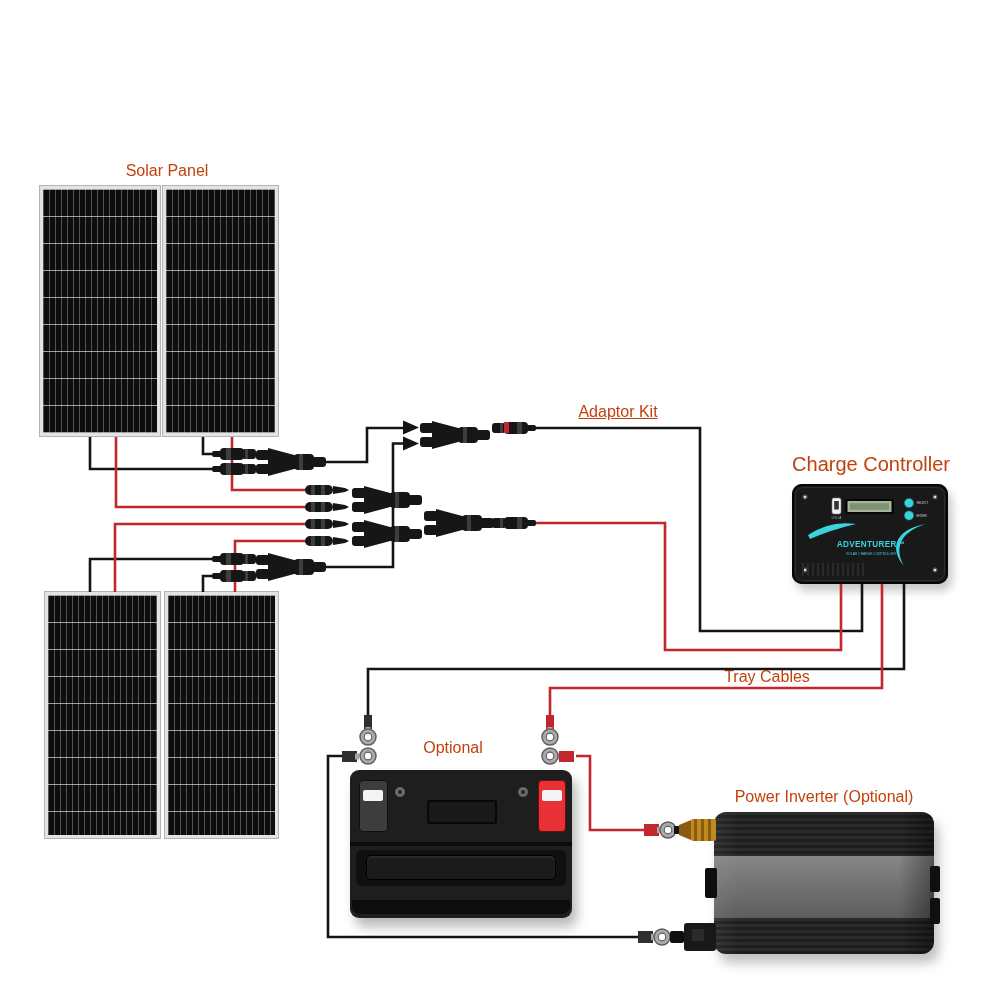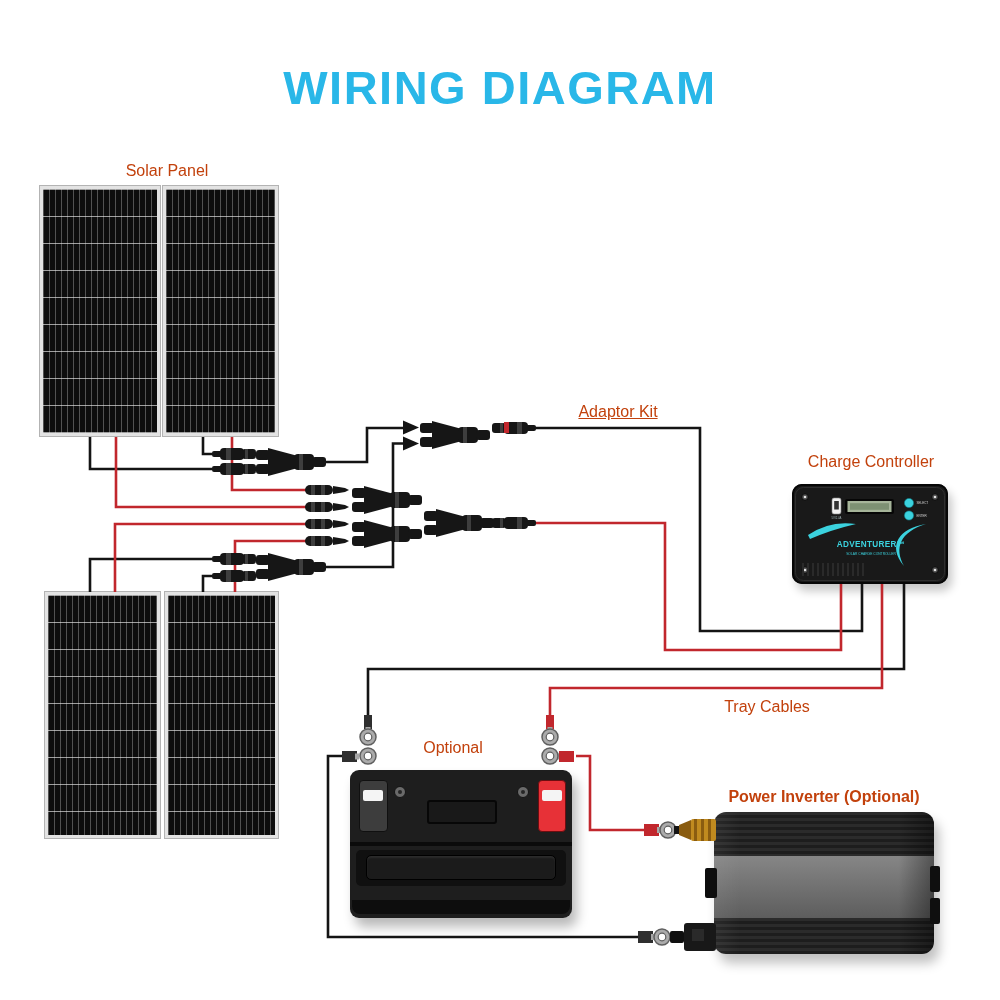--- a/index.html
+++ b/index.html
@@ -3,21 +3,21 @@
 <meta charset="utf-8">
 <style>
   html,body{margin:0;padding:0;background:#fff;}
   .canvas{position:relative;width:1000px;height:1000px;background:#ffffff;
           font-family:"Liberation Sans",sans-serif;overflow:hidden;}
   .title{position:absolute;left:0;top:60px;width:100%;text-align:center;
          font-size:47px;font-weight:800;letter-spacing:1.5px;
          color:var(--title_accent,#29b7e8);}
   .lbl{position:absolute;font-size:16px;color:#c2410c;white-space:nowrap;
        transform:translateX(-50%);}
-  .lbl.cc{font-size:16px;}
+  .lbl.cc{font-size:20px;}
 
   
   .panel{position:absolute;box-sizing:border-box;background-color:#0d0d0d;
     border:3px solid #e3e3e3;outline:1px solid #b3b3b3;
     background-image:
       repeating-linear-gradient(to bottom, rgba(236,236,236,.65) 0 1px, transparent 1px 27px),
       repeating-linear-gradient(to right, rgba(150,150,150,.5) 0 1px, transparent 1px 6px);}
   .p1{left:40px;top:186px;width:120px;height:250px;}
   .p2{left:163px;top:186px;width:115px;height:250px;}
   .p3{left:45px;top:592px;width:115px;height:246px;}
@@ -76,28 +76,27 @@
   .wire-red{stroke:var(--wire_red,#c1272d);stroke-width:2.6;fill:none;}
   .fill-red{fill:var(--wire_red,#c1272d);}
   .fill-dark{fill:#2f2f2f;}
   .metal{fill:#a8a8a8;}
 </style>
 </head>
 <body>
 
 <div class="canvas">
 
-  <div class="title">WIRING DIAGRAM</div>
 
   <div class="lbl" style="left:167px;top:162px;">Solar Panel</div>
   <div class="lbl" style="left:618px;top:403px;text-decoration:underline;">Adaptor Kit</div>
   <div class="lbl cc" style="left:871px;top:453px;">Charge Controller</div>
-  <div class="lbl" style="left:767px;top:698px;">Tray Cables</div>
+  <div class="lbl" style="left:767px;top:668px;">Tray Cables</div>
   <div class="lbl" style="left:453px;top:739px;">Optional</div>
-  <div class="lbl" style="left:824px;top:788px;font-weight:bold;">Power Inverter (Optional)</div>
+  <div class="lbl" style="left:824px;top:788px;">Power Inverter (Optional)</div>
 
   <div class="panel p1"></div>
   <div class="panel p2"></div>
   <div class="panel p3"></div>
   <div class="panel p4"></div>
 
   <div class="controller">
     <svg width="156" height="100" viewBox="0 0 156 100">
       <rect x="3.5" y="3.5" width="149" height="93" rx="8" fill="none" stroke="#2e2e2e" stroke-width="1"></rect>
       <g>

